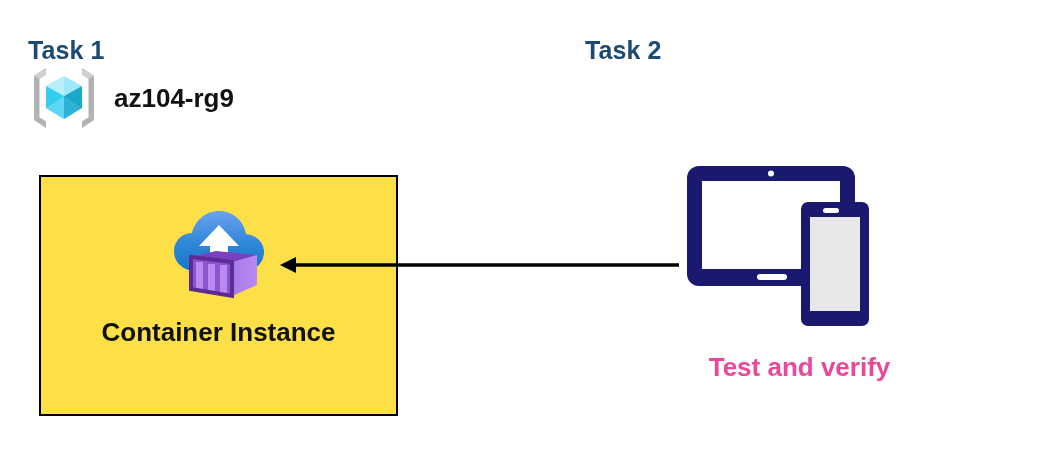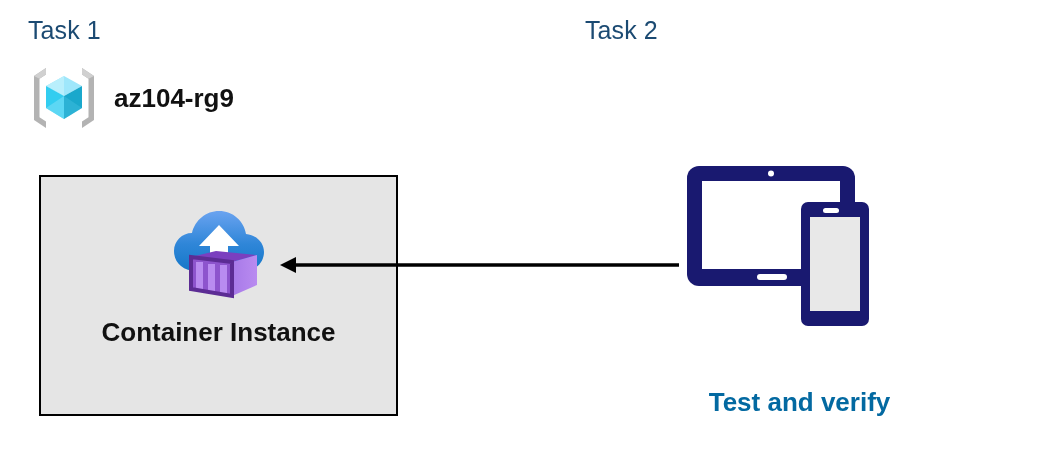--- a/index.html
+++ b/index.html
@@ -16,24 +16,25 @@
     height: 465px;
     background: #ffffff;
     overflow: hidden;
   }
   #task1-panel { left: 2px;   top: 2px; width: 450px; height: 459px; }
   #task2-panel { left: 555px; top: 2px; width: 489px; height: 459px; }
 
   .task-heading {
     position: absolute;
     font-size: 25px;
-    font-weight: normal;
+    font-weight: bold;
     color: #1b4a72;
     letter-spacing: 0.1px;
     white-space: nowrap;
+    margin-top: 20px;
   }
   #task1-heading { left: 28px;  top: 16px; }
   #task2-heading { left: 585px; top: 16px; }
 
   
   #rg-row {
     position: absolute;
     left: 28px;
     top: 62px;
     display: flex;
@@ -49,21 +50,21 @@
   }
 
   
   #container-card {
     position: absolute;
     box-sizing: border-box;
     left: 39px;
     top: 175px;
     width: 359px;
     height: 241px;
-    background: #e5e5e5;
+    background: #fde047;
     border: 2px solid #000000;
   }
   #ci-icon {
     position: absolute;
     left: 50%;
     top: 24px;
     transform: translateX(-50%);
     width: 100px;
     height: 100px;
     display: block;
@@ -90,23 +91,22 @@
     display: block;
   }
   #devices-label {
     position: absolute;
     left: 555px;
     width: 489px;
     top: 352px;
     text-align: center;
     font-size: 26px;
     font-weight: bold;
-    color: #0369a1;
-    white-space: nowrap;
-    margin-top: 35px;
+    color: #ec4899;
+    white-space: nowrap;
   }
 
   
   #connector-arrow {
     position: absolute;
     left: 275px;
     top: 249px;
     width: 404px;
     height: 32px;
     display: block;

